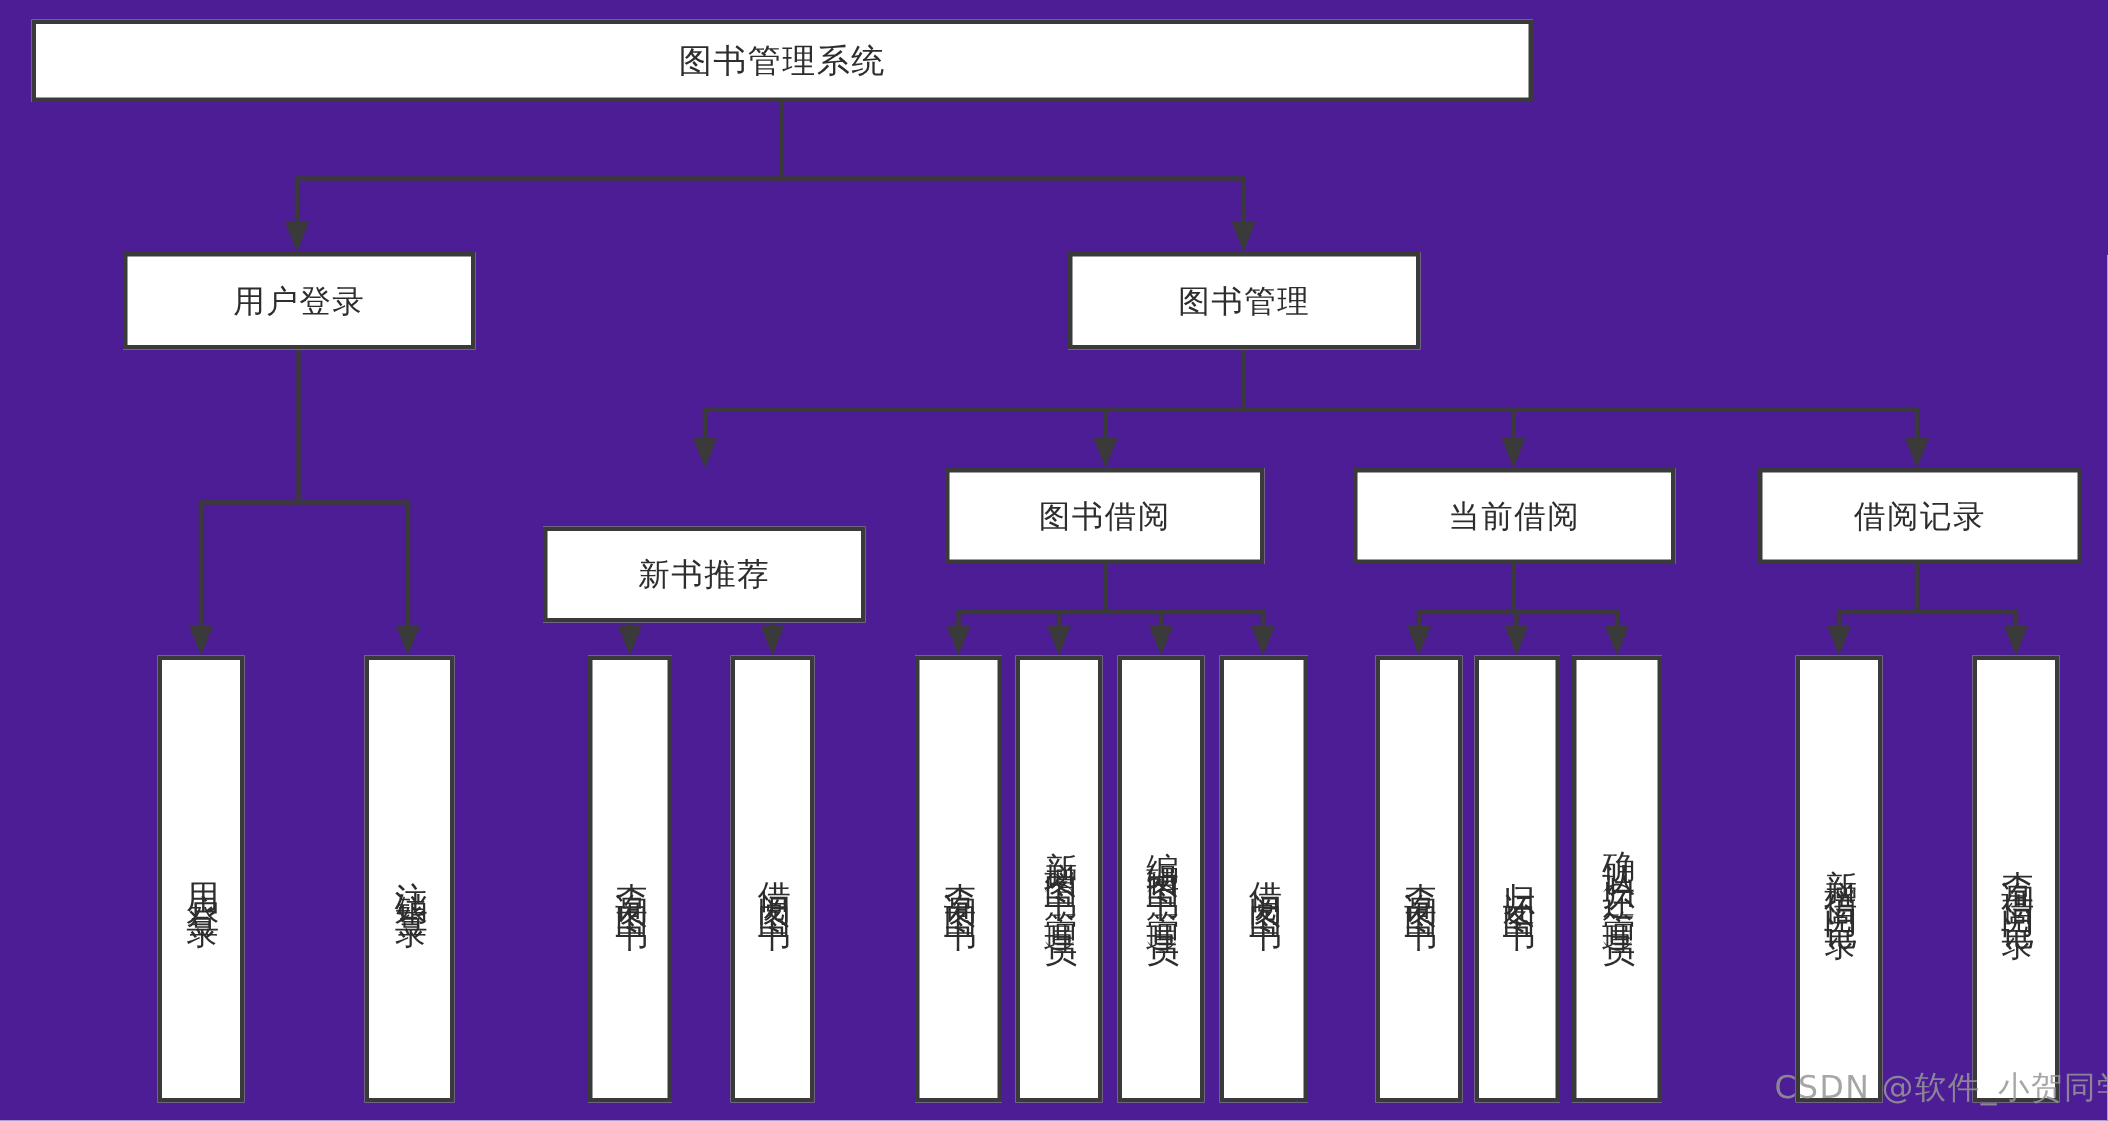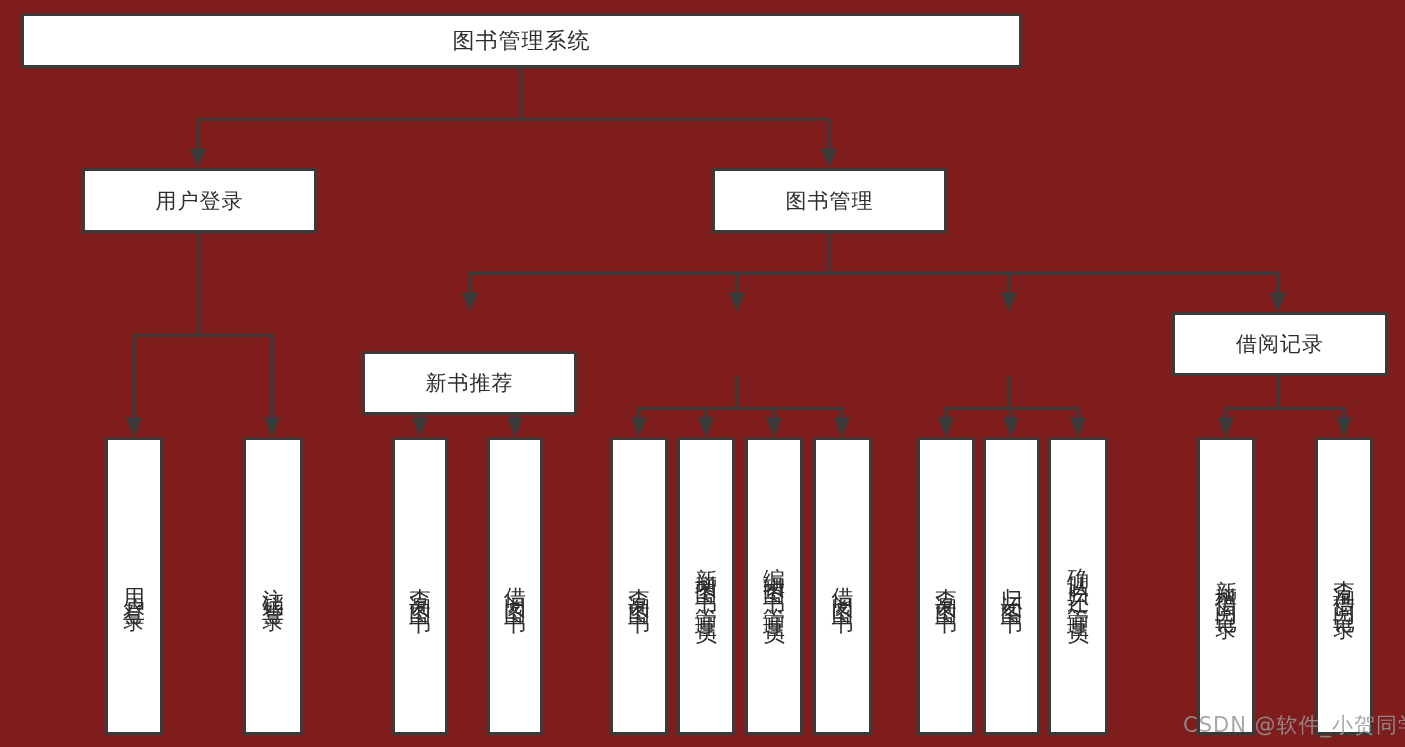--- a/index.html
+++ b/index.html
@@ -1,20 +1,20 @@
 <!DOCTYPE html>
 <html><head>
 <meta charset="utf-8">
 <style>
   html, body { margin: 0; padding: 0; background: #ffffff; }
   #canvas {
     position: relative;
     width: 1405px;
     height: 747px;
-    background: #7f1d1d;
+    background: #4c1d95;
     font-family: "DejaVu Sans", "Liberation Sans", sans-serif;
     overflow: hidden;
   }
   #wires { position: absolute; left: 0; top: 0; width: 1405px; height: 747px; }
   .node {
     position: absolute;
     box-sizing: border-box;
     background: #ffffff;
     border: 3px solid #3a3a3a;
     display: flex;
@@ -95,20 +95,26 @@
   <div class="node hnode" style="left:82px; top:168px; width:235px; height:65px;">
     <span>用户登录</span>
   </div>
   <div class="node hnode" style="left:712px; top:168px; width:235px; height:65px;justify-content:center;">
     <span>图书管理</span>
   </div>
 
   <div class="node hnode" style="left:362px; top:312px; width:215px; height:64px;margin-top:39px;">
     <span>新书推荐</span>
   </div>
+  <div class="node hnode" style="left:630px; top:312px; width:213px; height:64px;">
+    <span>图书借阅</span>
+  </div>
+  <div class="node hnode" style="left:902px; top:312px; width:215px; height:64px;">
+    <span>当前借阅</span>
+  </div>
   <div class="node hnode" style="left:1172px; top:312px; width:216px; height:64px;">
     <span>借阅记录</span>
   </div>
 
   <div class="node leaf" style="left:105px; top:437px; width:58px; height:298px;">
     <span>用户登录</span>
   </div>
   <div class="node leaf" style="left:243px; top:437px; width:60px; height:298px;">
     <span>注销登录</span>
   </div>

